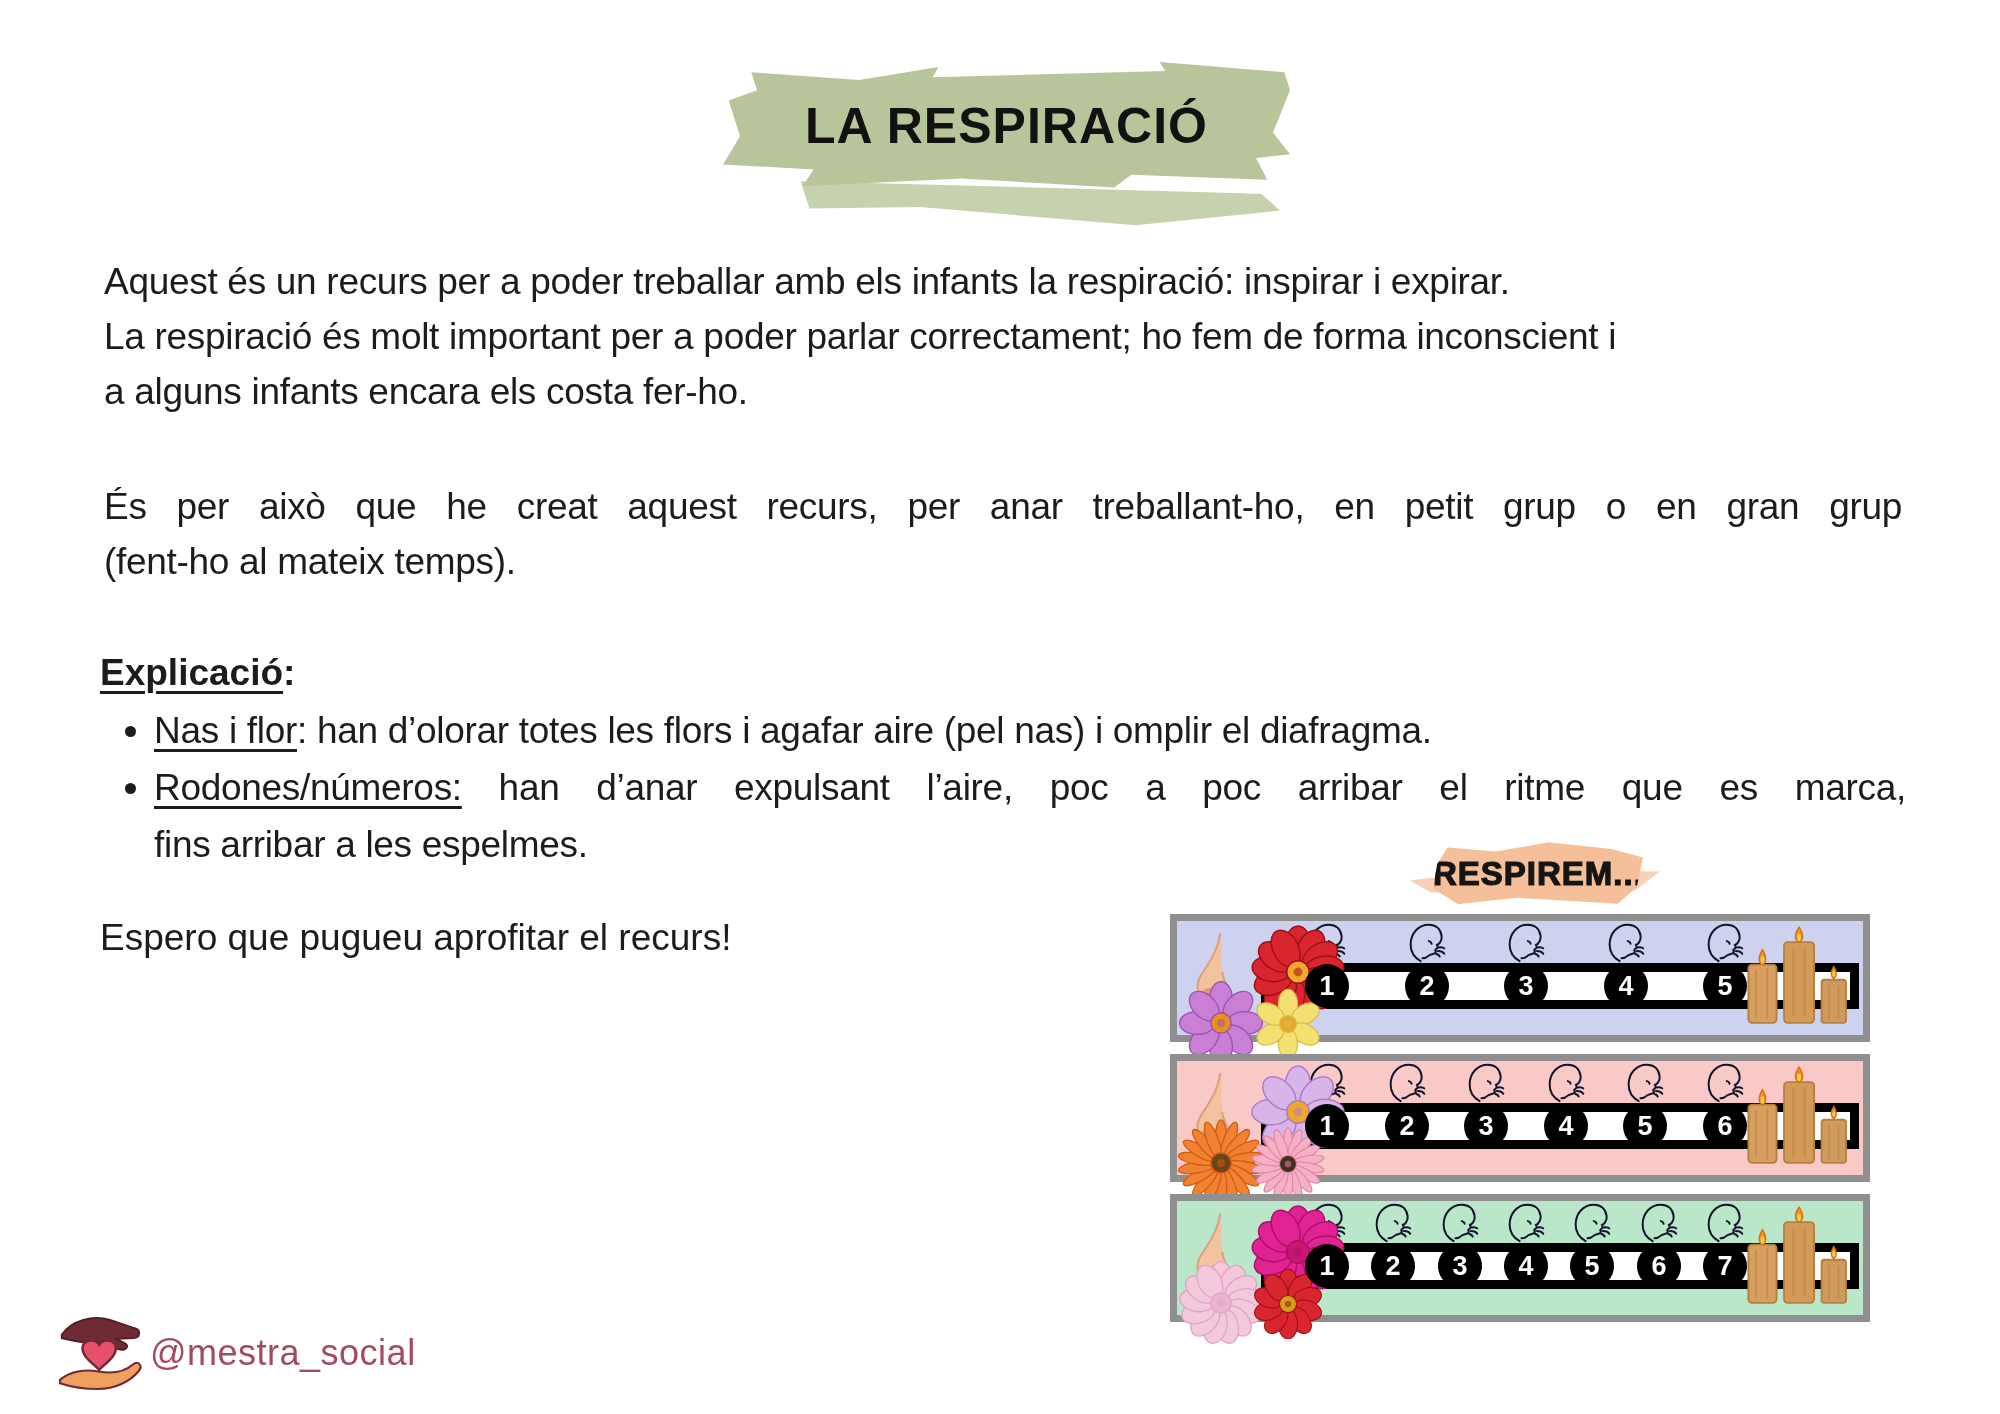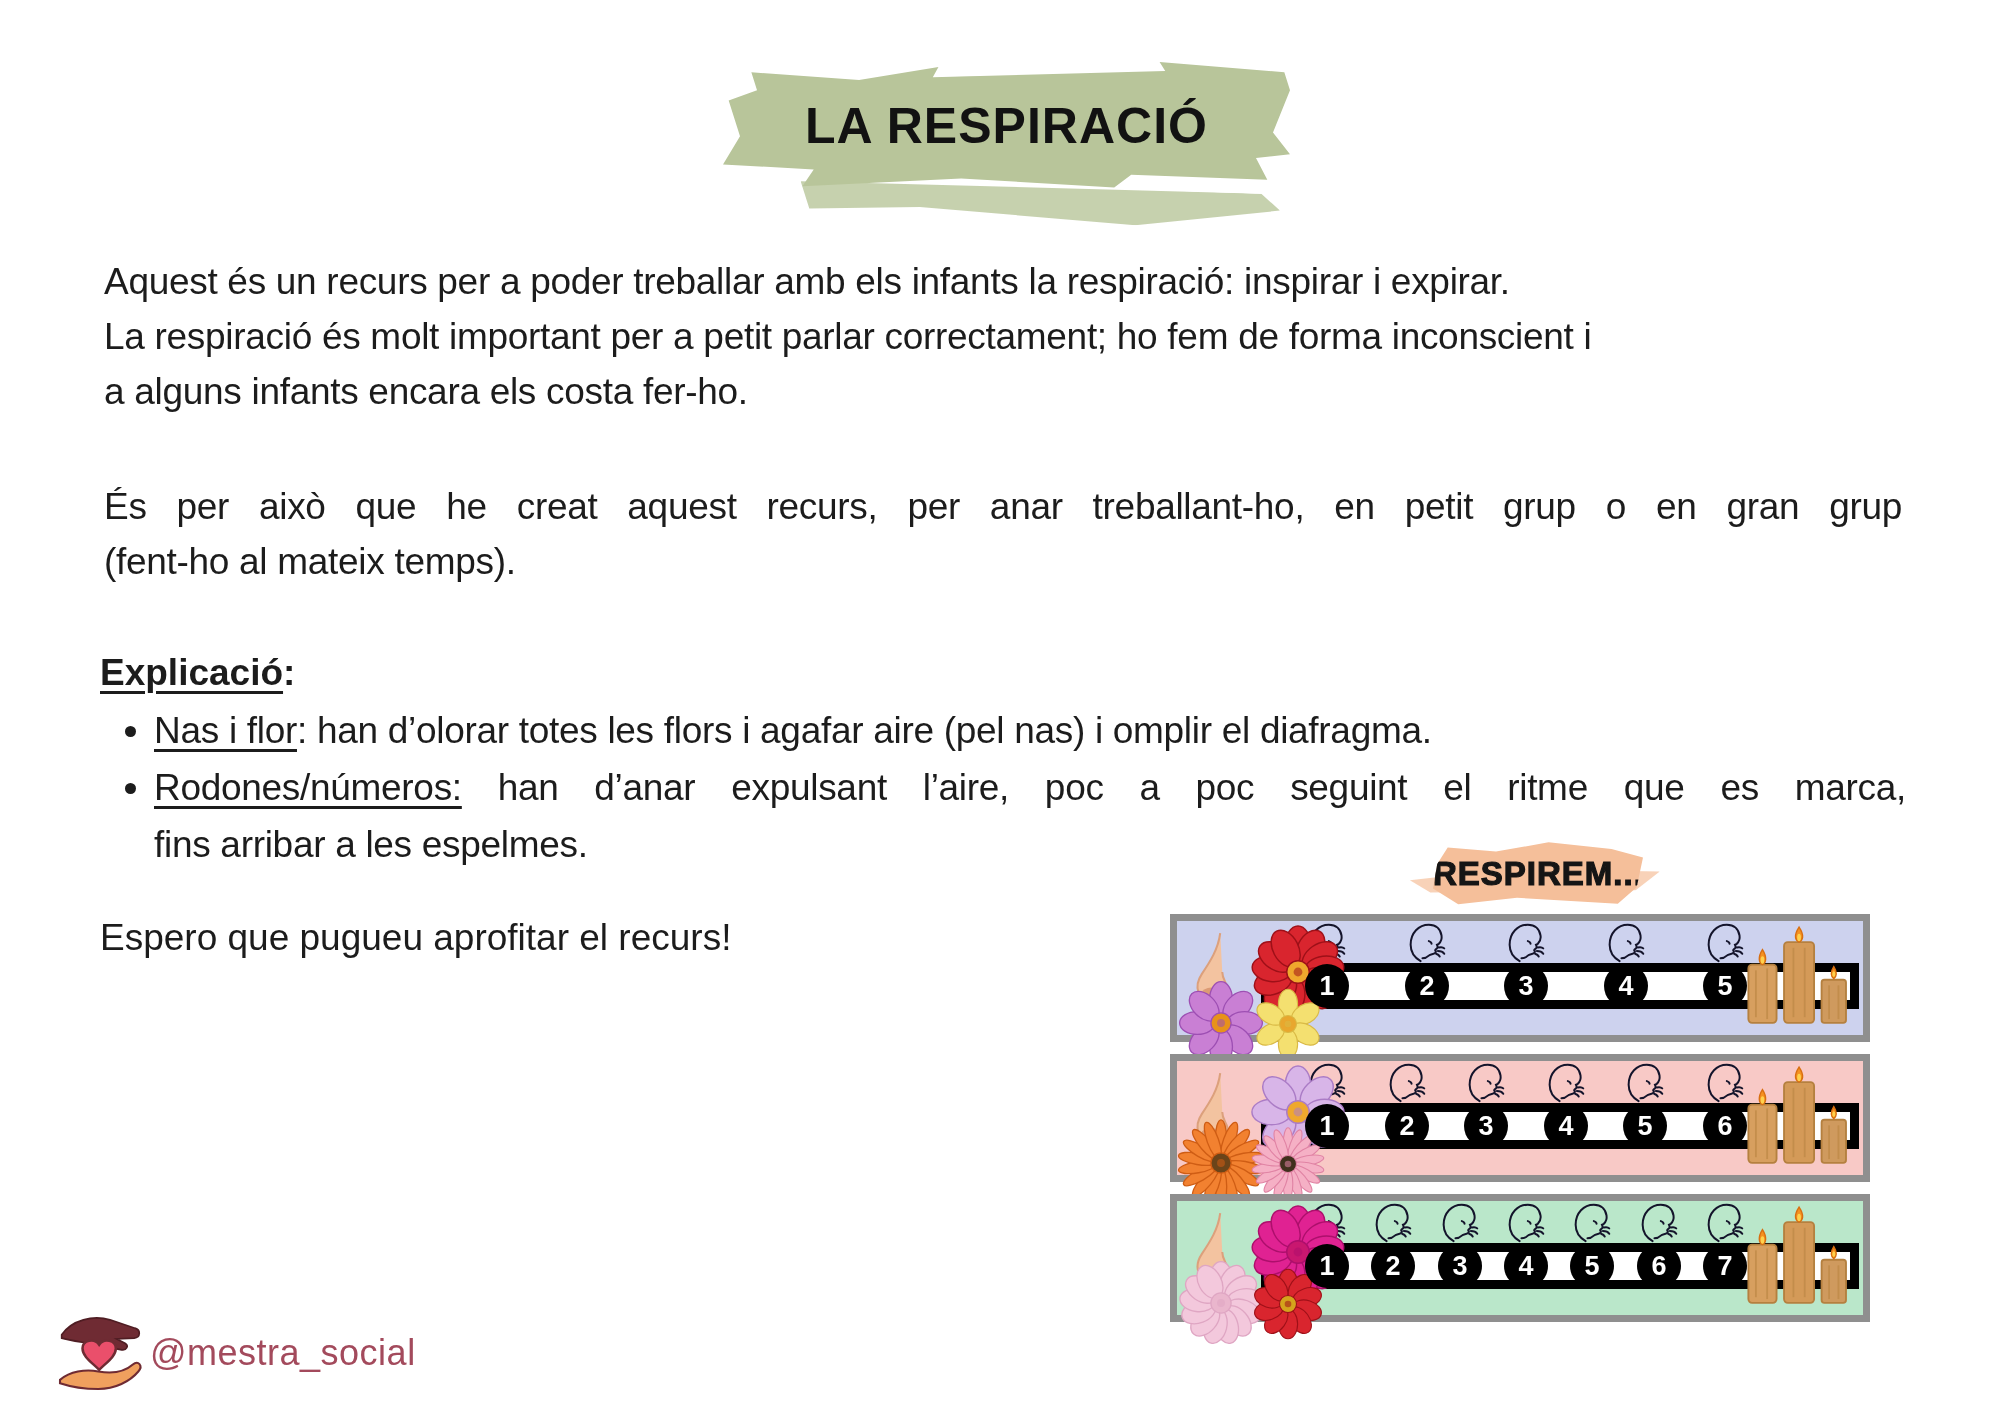--- a/index.html
+++ b/index.html
@@ -87,34 +87,34 @@
 
 <div class="title-smear-top"></div>
 <div class="title-smear-bottom"></div>
 <div class="title-banner">
   <span class="title-text">LA RESPIRACIÓ</span>
 </div>
 
 <div class="text-col">
   <p class="para">
     <span>Aquest és un recurs per a poder treballar amb els infants la respiració: inspirar i expirar.</span>
-    <span>La respiració és molt important per a petit parlar correctament; ho fem de forma inconscient i</span>
+    <span>La respiració és molt important per a poder parlar correctament; ho fem de forma inconscient i</span>
     <span>a alguns infants encara els costa fer-ho.</span>
   </p>
   <div class="gap-lg"></div>
   <p class="para">
     <span class="justify-last">És per això que he creat aquest recurs, per anar treballant-ho, en petit grup o en gran grup</span>
     <span>(fent-ho al mateix temps).</span>
   </p>
   <div class="gap-lg"></div>
   <p class="expl-heading"><span class="und">Explicació</span><span>:</span></p>
   <ul class="expl-list">
     <li><span class="und2">Nas i flor</span><span>: han d’olorar totes les flors i </span><span class="bold">agafar aire (pel nas) i omplir el diafragma</span><span>.</span></li>
     <li>
-      <span class="b2l1"><span class="und2">Rodones/números:</span><span> han d’anar </span><span class="bold">expulsant l’aire</span><span>, poc a poc seguint el ritme que es marca,</span></span>
+      <span class="b2l1"><span class="und2">Rodones/números:</span><span> han d’anar </span><span class="bold">expulsant l’aire</span><span>, poc a poc arribar el ritme que es marca,</span></span>
       <span class="b2l2">fins arribar a les espelmes.</span>
     </li>
   </ul>
   <p class="closing">Espero que pugueu aprofitar el recurs!</p>
 </div>
 
 <div class="respirem-smear"></div>
 <div class="respirem-badge">
   <span class="respirem-text">RESPIREM...</span>
 </div>

